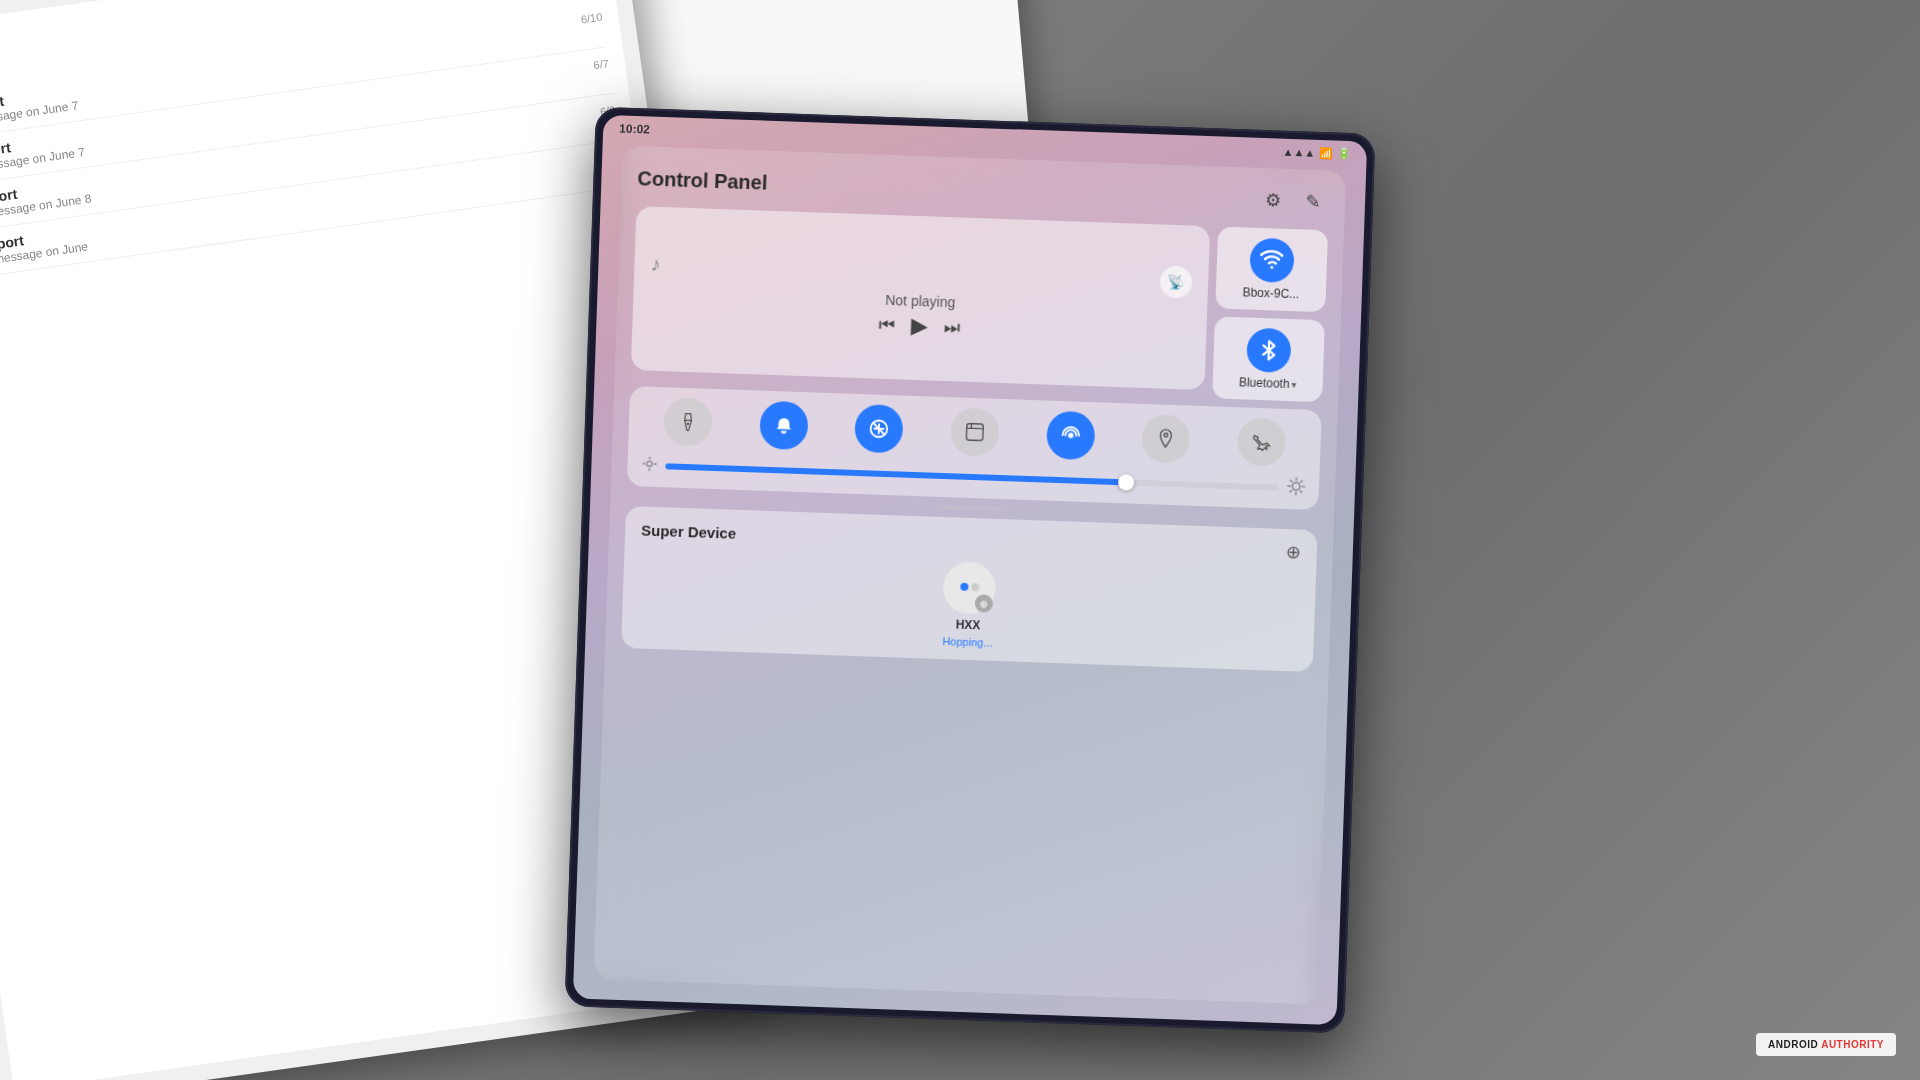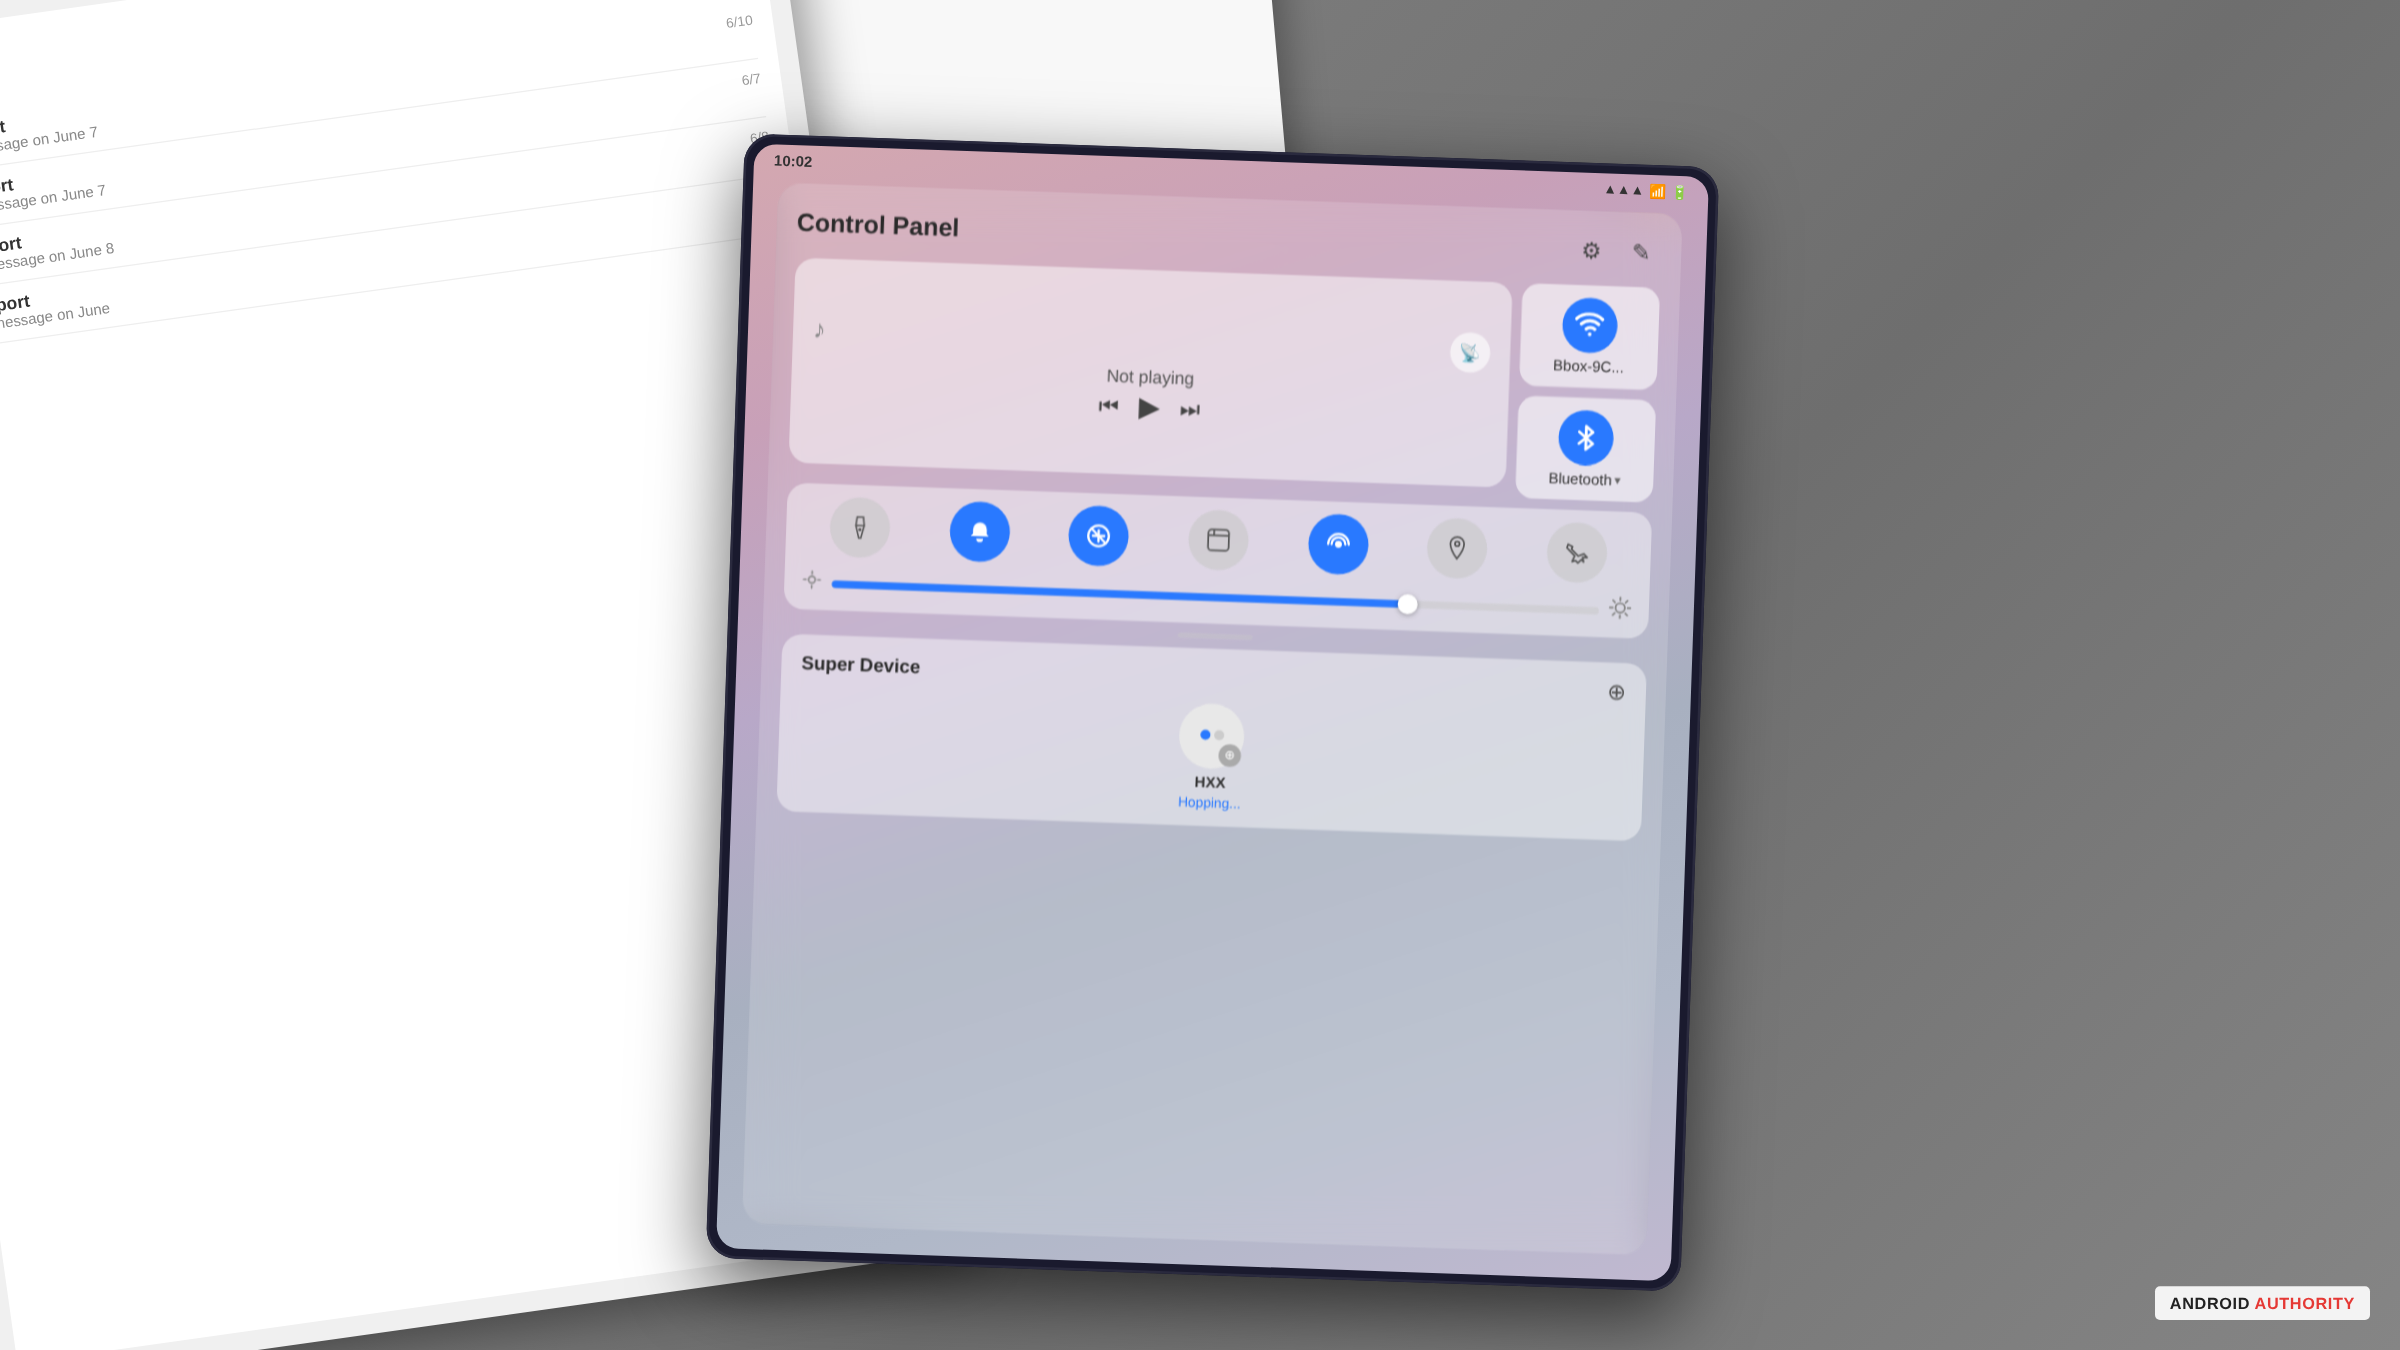--- a/index.html
+++ b/index.html
@@ -375,21 +375,21 @@
     }
 
     
     .watermark {
       position: absolute;
       bottom: 24px;
       right: 24px;
       background: rgba(255,255,255,0.9);
       padding: 6px 12px;
       border-radius: 4px;
-      font-size: 13px;
+      font-size: 10px;
       font-weight: 700;
       color: #222;
       letter-spacing: 0.5px;
       text-align: center;
     }
 
     .watermark span.android { color: #222; }
     .watermark span.authority { color: #e53935; }
 
     

